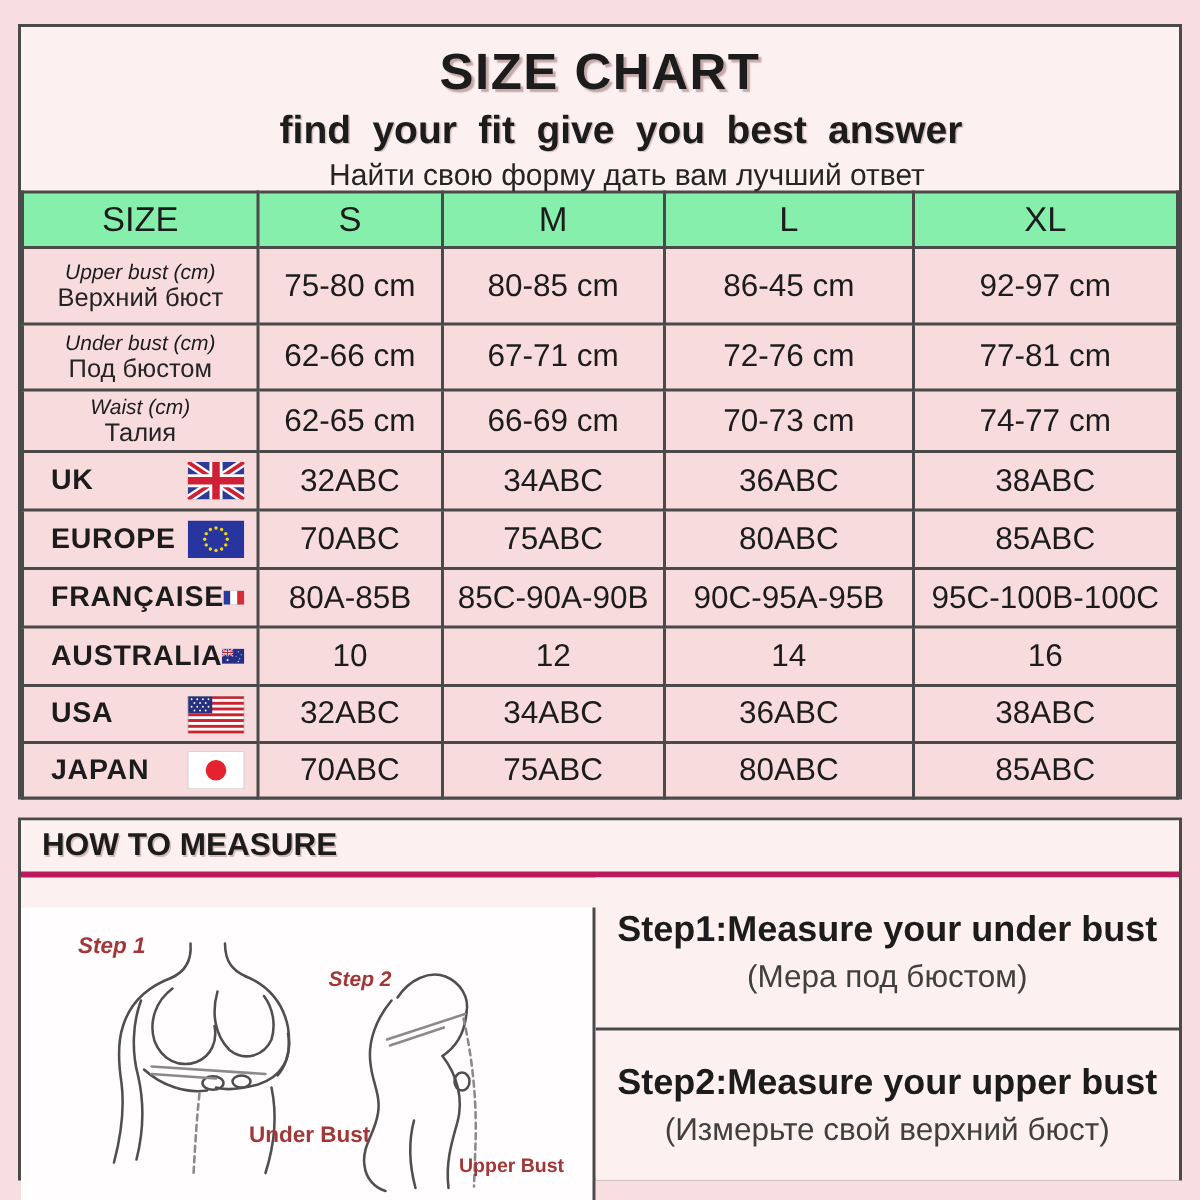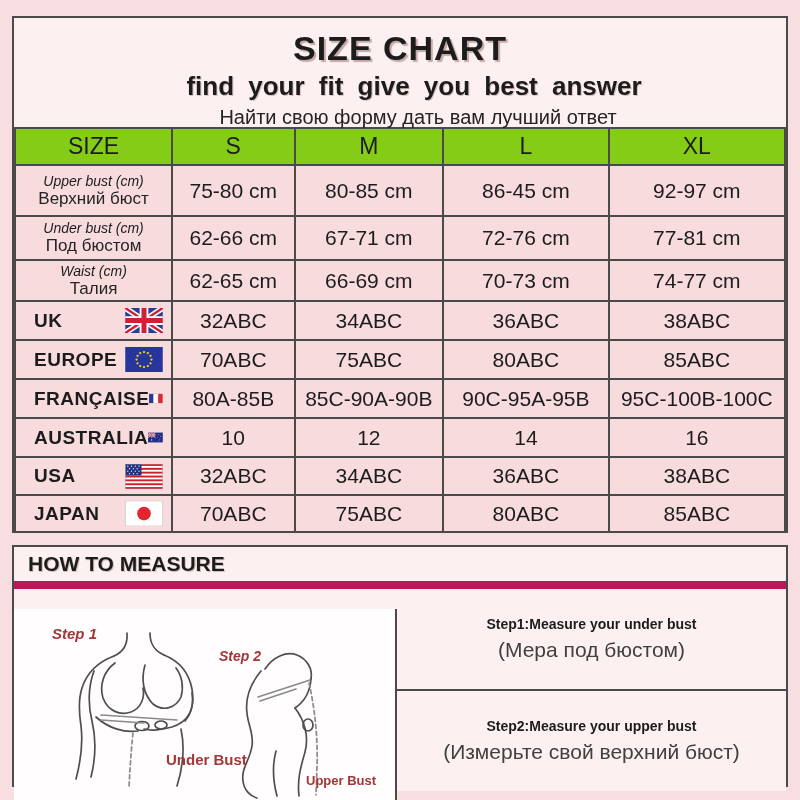--- a/index.html
+++ b/index.html
@@ -36,58 +36,58 @@
   table.size{
     width:100%;border-collapse:collapse;table-layout:fixed;
   }
   table.size td{
     border:2px solid #4a4a4a;
     text-align:center;vertical-align:middle;
     background:#f8dbdd;
     font-size:21px;
     padding:0;
   }
-  tr.r-head td{background:#84cc16;font-size:23px;}
+  tr.r-head td{background:#86efac;font-size:23px;}
   td.c-label .len{font-size:14px;line-height:1.15;font-style:italic;}
   td.c-label .lru{font-size:17px;line-height:1.15;color:#242424;}
   td.c-country{
     text-align:left;
   }
   .country-inner{
     display:flex;align-items:center;justify-content:space-between;
     padding:0 8px 0 18px;
   }
   .cname{font-size:19px;font-weight:bold;letter-spacing:.5px;}
   .flag{display:inline-flex;width:38px;height:25px;}
   .flag svg{width:100%;height:100%;display:block;}
   
   #bottom-panel{left:12px;top:545px;width:776px;height:242px;background:#fdf0f0;}
   .howto{
     height:34px;line-height:34px;
-    border-bottom:8px solid #be185d;
+    border-bottom:4px solid #be185d;
     font-size:21px;font-weight:bold;
     padding-left:14px;
     background:#fdf0f0;
     text-shadow:1px 1px 0 rgba(150,110,110,.4);
   }
   .mrow{display:flex;height:202px;}
   .illus{
     width:383px;height:202px;background:#fffdfd;
     border-right:2px solid #4a4a4a;box-sizing:border-box;
     position:relative;
     margin-top:20px;
   }
   .steps{flex:1;display:flex;flex-direction:column;}
   .step{
     flex:1;display:flex;flex-direction:column;
     align-items:center;justify-content:center;
     background:#fdf0f0;
   }
   .step + .step{border-top:2px solid #4a4a4a;}
-  .step .s1{font-size:14px;font-weight:bold;}
+  .step .s1{font-size:24px;font-weight:bold;}
   .step .s2{font-size:21px;margin-top:6px;color:#404040;}
   .figlbl{fill:#a13737;font-weight:bold;font-family:"Liberation Sans",sans-serif;}
 </style>
 </head>
 <body>
 
 <div class="canvas">
 
   <div class="panel" id="top-panel">
     <div class="hdr">

